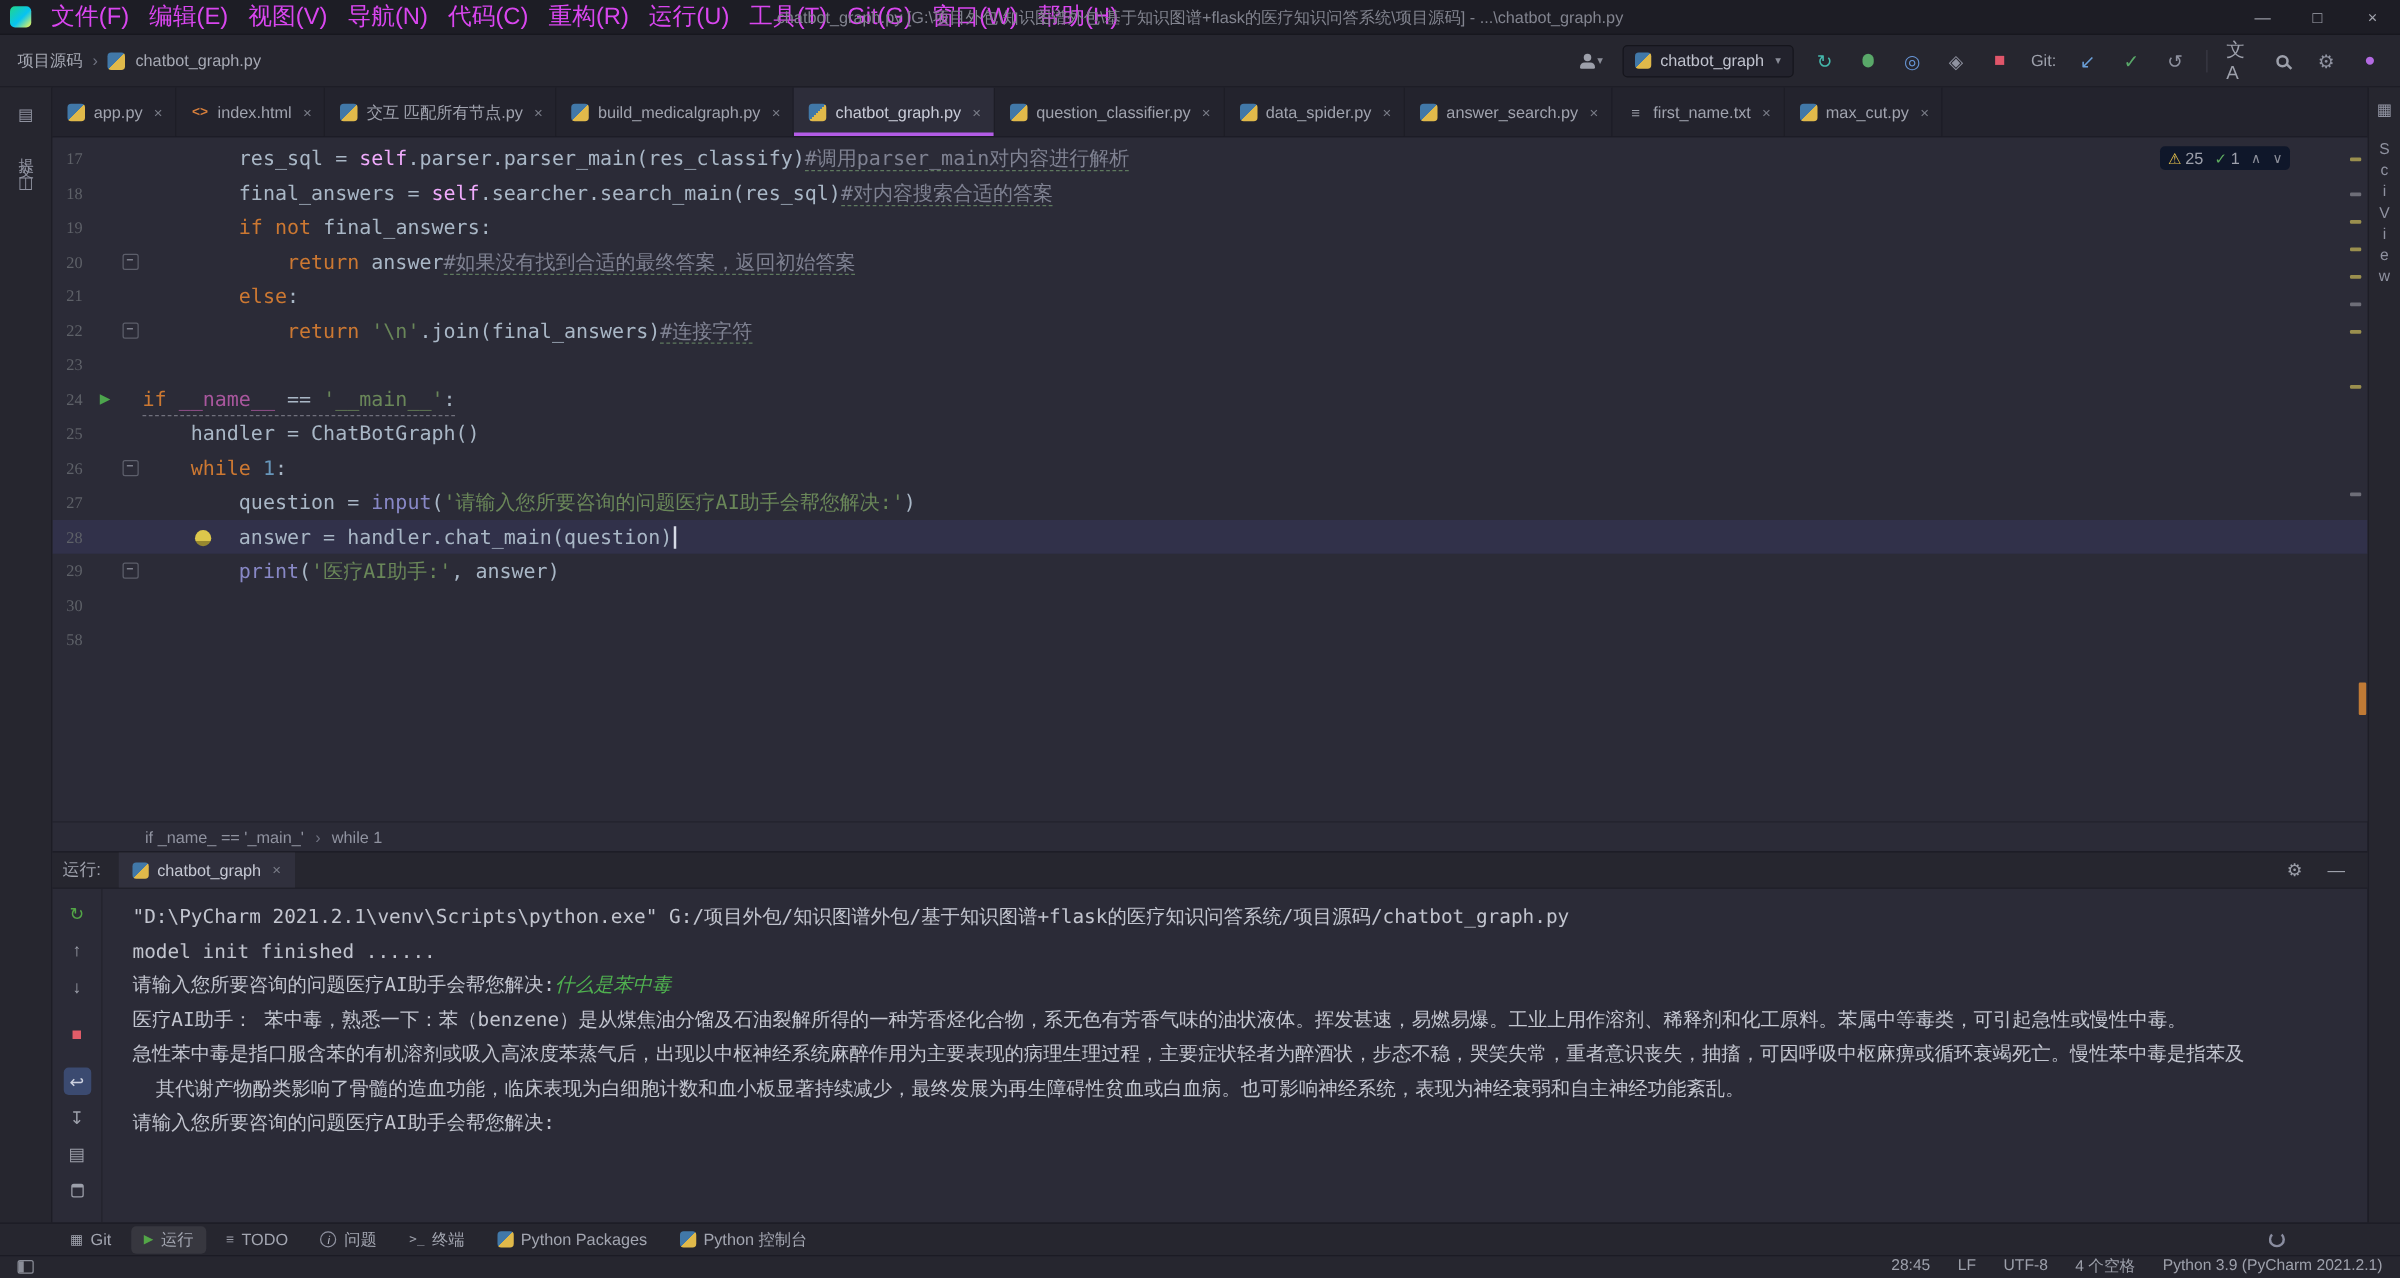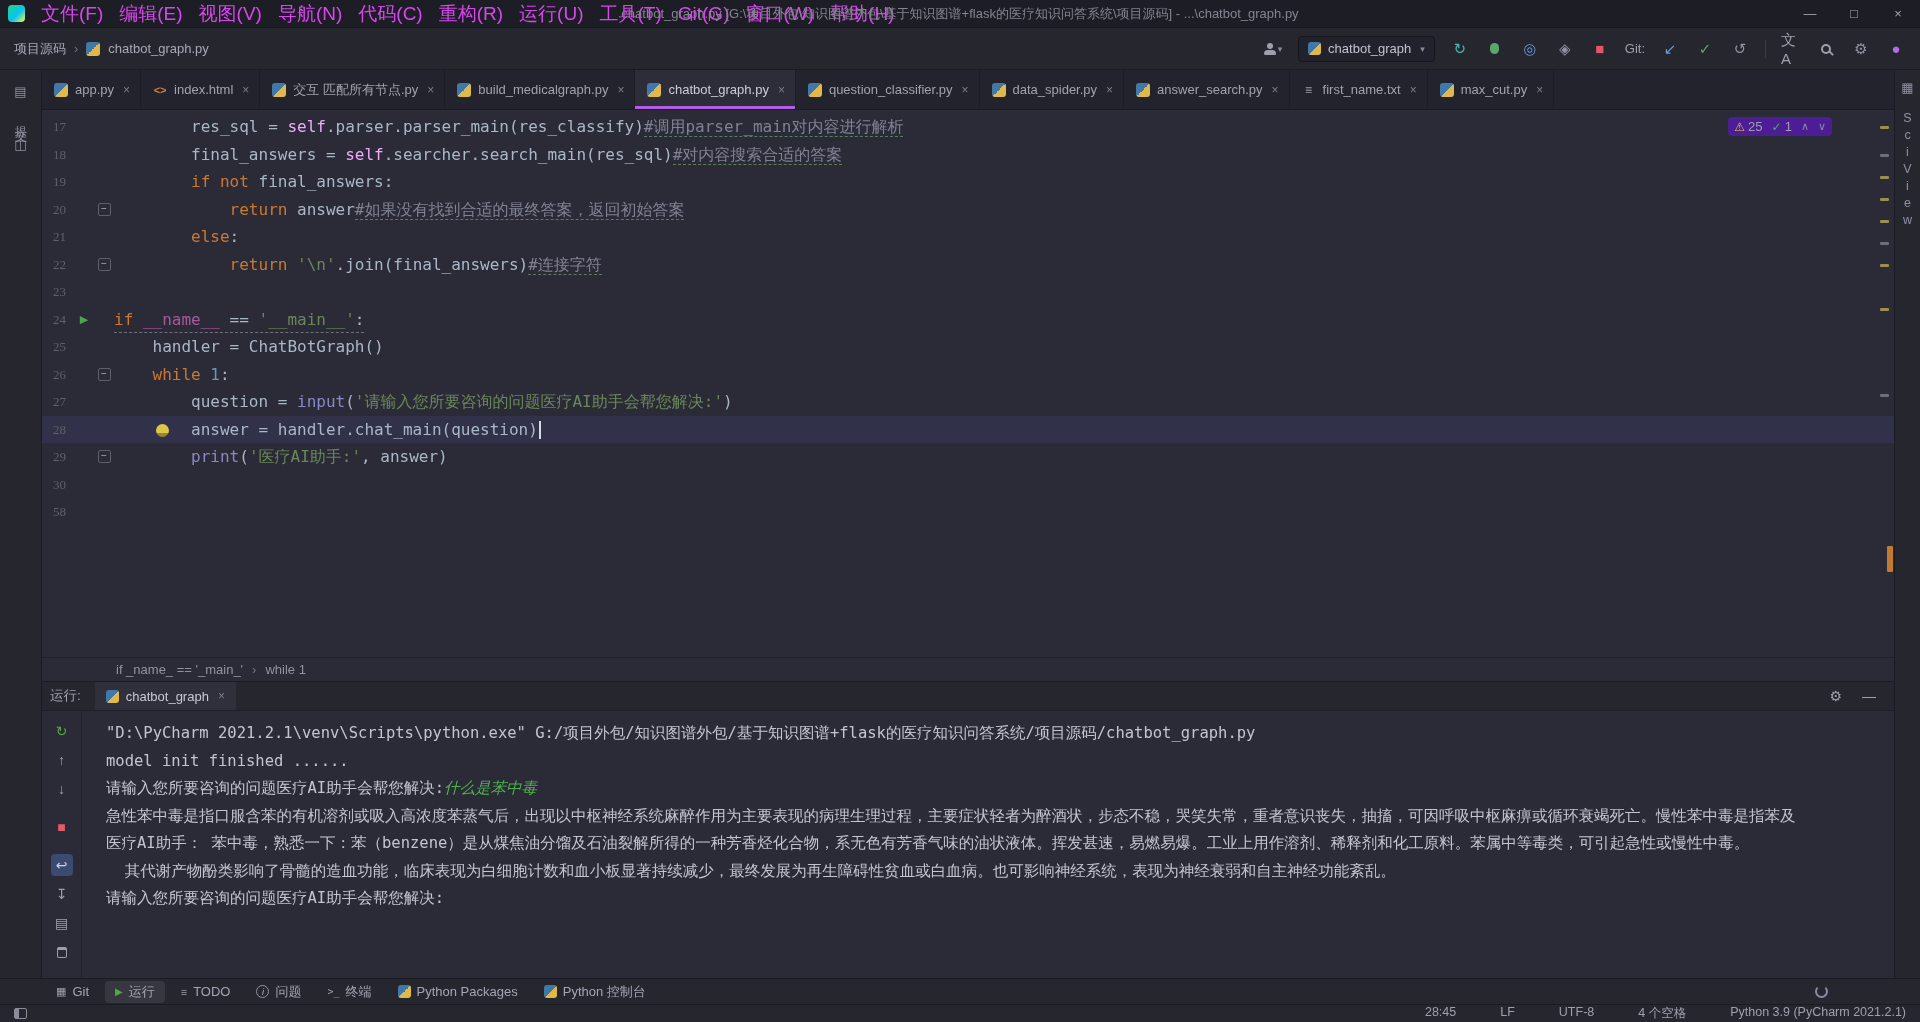--- a/index.html
+++ b/index.html
@@ -75,21 +75,21 @@
   .lcode.uline{border-bottom:1px dashed #70707c}
   .tk-pln{color:#a9b7c6}
   .tk-kw{color:#cc7832}
   .tk-str{color:#6a8759}
   .tk-cmt{color:#7f8292;border-bottom:1px dashed #5f7a5f}
   .tk-slf{color:#f0abfc}
   .tk-dun{color:#a9579d}
   .tk-bi{color:#8888c6}
   .tk-num{color:#6897bb}
   .caret{display:inline-block;width:2px;height:18px;background:#d6dae6;vertical-align:middle;margin-left:1px}
-  .inspections{position:absolute;top:7px;right:62px;display:flex;align-items:center;gap:9px;font-size:13px;color:#9da0ab;background:#4c1d95;padding:2px 6px;border-radius:4px}
+  .inspections{position:absolute;top:7px;right:62px;display:flex;align-items:center;gap:9px;font-size:13px;color:#9da0ab;background:#0f172a;padding:2px 6px;border-radius:4px}
   .tri{color:#e8c34c;font-size:12px;margin-right:3px}
   .chk{color:#5fad60;font-size:12px;margin-right:3px}
   .insp-nav{color:#8a8d98;font-size:11px}
   .smark{position:absolute;right:5px;width:9px;height:3px;background:#9a8f4e;border-radius:1px}
   .smark.dim{background:#6e6e78}
   .sblock{position:absolute;right:1px;width:6px;height:26px;background:#c07a35;border-radius:1px}
 
   
   .crumbs{height:24px;flex:none;background:#2b2b37;border-top:1px solid #22222c;display:flex;align-items:center;gap:9px;padding-left:74px;font-size:13px;color:#9093a0}
 
@@ -121,21 +121,21 @@
   .bb-ic{font-size:11px;color:#9da0ab}
   .ic-run{color:#53a647;font-size:10px}
   .term{font-family:"DejaVu Sans Mono",monospace;font-size:10px}
   .ci{width:13px;height:13px;border-radius:50%;border:1px solid #8f92a0;color:#b9bcc8;font-size:9px;font-style:italic;display:inline-flex;align-items:center;justify-content:center}
   .spinner{position:absolute;right:92px;top:6px;width:13px;height:13px;border:2px solid #8a8da0;border-top-color:transparent;border-radius:50%}
 
   
   .statusbar{position:absolute;left:0;right:0;bottom:0;height:18px;background:#26262f;border-top:1px solid #1b1b24;display:flex;align-items:center;padding:0 14px;font-size:12.5px;color:#9da0ab}
   .sb-corner{width:13px;height:11px;border:1.5px solid #8a8d98;border-radius:2px;position:relative;display:inline-block}
   .sb-corner::after{content:'';position:absolute;left:0;top:0;bottom:0;width:4px;background:#8a8d98}
-  .sb-right{margin-left:auto;display:flex;gap:44px;white-space:nowrap}
+  .sb-right{margin-left:auto;display:flex;gap:22px;white-space:nowrap}
 </style>
 </head>
 <body>
 
 <div class="ide">
 
   <div class="titlebar">
     <span class="logo"></span>
     <div class="menus">
         <span class="menu-item">文件(F)</span>
@@ -403,22 +403,22 @@
               <span class="ri ri-dim">↧</span>
               <span class="ri ri-dim">▤</span>
               <span class="ri ri-dim">
                 <span class="i-trash"></span>
               </span>
             </div>
           <div class="console">
               <div class="cline"><span class="c-out">"D:\PyCharm 2021.2.1\venv\Scripts\python.exe" G:/项目外包/知识图谱外包/基于知识图谱+flask的医疗知识问答系统/项目源码/chatbot_graph.py</span></div>
               <div class="cline"><span class="c-out">model init finished ......</span></div>
               <div class="cline"><span class="c-out">请输入您所要咨询的问题医疗AI助手会帮您解决:</span><span class="c-in">什么是苯中毒</span></div>
+              <div class="cline"><span class="c-out">医疗AI助手： 苯中毒，熟悉一下：苯（benzene）是从煤焦油分馏及石油裂解所得的一种芳香烃化合物，系无色有芳香气味的油状液体。挥发甚速，易燃易爆。工业上用作溶剂、稀释剂和化工原料。苯属中等毒类，可引起急性或慢性中毒。</span></div>
               <div class="cline"><span class="c-out">急性苯中毒是指口服含苯的有机溶剂或吸入高浓度苯蒸气后，出现以中枢神经系统麻醉作用为主要表现的病理生理过程，主要症状轻者为醉酒状，步态不稳，哭笑失常，重者意识丧失，抽搐，可因呼吸中枢麻痹或循环衰竭死亡。慢性苯中毒是指苯及</span></div>
-              <div class="cline"><span class="c-out">医疗AI助手： 苯中毒，熟悉一下：苯（benzene）是从煤焦油分馏及石油裂解所得的一种芳香烃化合物，系无色有芳香气味的油状液体。挥发甚速，易燃易爆。工业上用作溶剂、稀释剂和化工原料。苯属中等毒类，可引起急性或慢性中毒。</span></div>
               <div class="cline"><span class="c-out">  其代谢产物酚类影响了骨髓的造血功能，临床表现为白细胞计数和血小板显著持续减少，最终发展为再生障碍性贫血或白血病。也可影响神经系统，表现为神经衰弱和自主神经功能紊乱。</span></div>
               <div class="cline"><span class="c-out">请输入您所要咨询的问题医疗AI助手会帮您解决:</span></div>
             </div>
         </div>
       </div>
     </div>
 
     <div class="stripe stripe-right">
       <span class="stripe-ic">▦</span>
       <span class="vtext">SciView</span>

